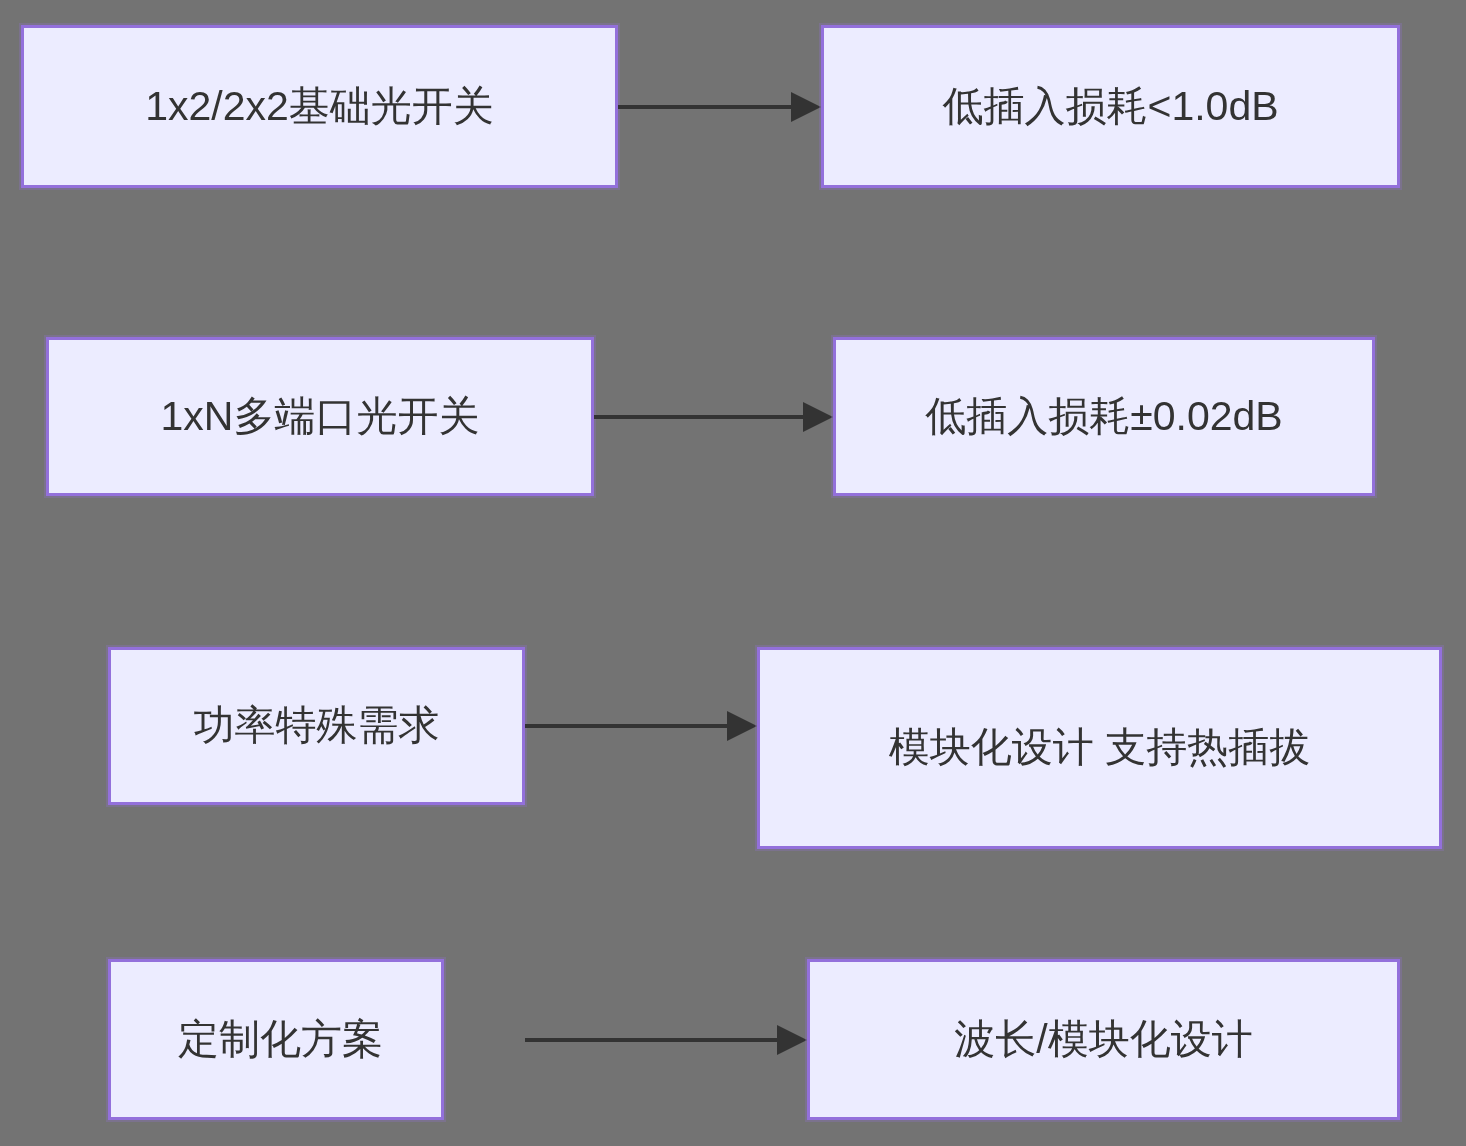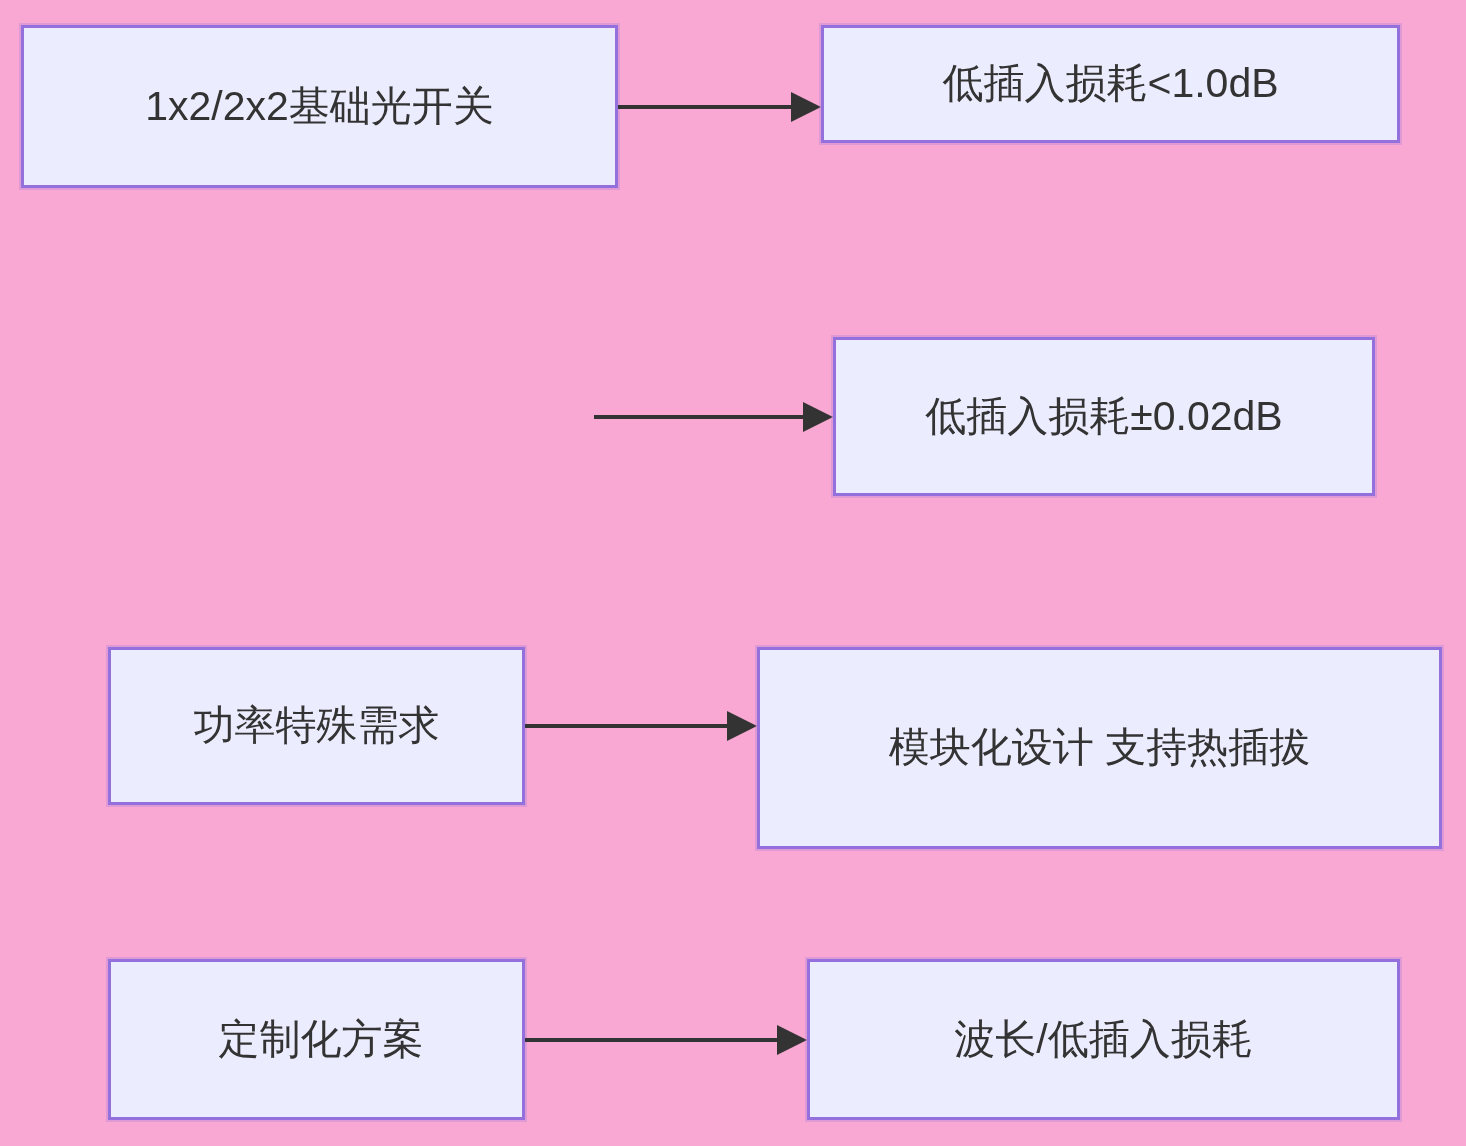--- a/index.html
+++ b/index.html
@@ -5,21 +5,21 @@
   * { margin: 0; padding: 0; box-sizing: border-box; }
   html, body {
     width: 1466px; height: 1146px;
     background: #ffffff;
     font-family: "Liberation Sans", "DejaVu Sans", sans-serif;
     overflow: hidden;
   }
   .canvas {
     position: relative;
     width: 1466px; height: 1146px;
-    background: #f9a8d4;
+    background: #737373;
   }
   .node {
     position: absolute;
     background: #ECECFF;
     border: 3px solid #9370DB;
     box-shadow: 0 0 0 2px rgba(147,112,219,0.25);
     display: flex;
     align-items: center;
     justify-content: center;
     text-align: center;
@@ -51,47 +51,50 @@
 
 <div class="canvas">
 
   <div class="node" style="left:21px; top:25px; width:597px; height:163px;">
     <span>1x2/2x2基础光开关</span>
   </div>
   <div class="edge" style="left:618px; top:25px; width:203px; height:163px;">
     <div class="shaft"></div>
     <div class="head"></div>
   </div>
-  <div class="node" style="left:821px; top:25px; width:579px; height:118px;">
+  <div class="node" style="left:821px; top:25px; width:579px; height:163px;">
     <span>低插入损耗&lt;1.0dB</span>
   </div>
 
+  <div class="node" style="left:46px; top:337px; width:548px; height:159px;">
+    <span>1xN多端口光开关</span>
+  </div>
   <div class="edge" style="left:594px; top:337px; width:239px; height:159px;">
     <div class="shaft"></div>
     <div class="head"></div>
   </div>
   <div class="node" style="left:833px; top:337px; width:542px; height:159px;">
     <span>低插入损耗±0.02dB</span>
   </div>
 
   <div class="node" style="left:108px; top:647px; width:417px; height:158px;">
     <span>功率特殊需求</span>
   </div>
   <div class="edge" style="left:525px; top:647px; width:232px; height:158px;">
     <div class="shaft"></div>
     <div class="head"></div>
   </div>
   <div class="node" style="left:757px; top:647px; width:685px; height:202px;">
     <span>模块化设计 支持热插拔</span>
   </div>
 
-  <div class="node" style="left:108px; top:959px; width:417px; height:161px;padding-left:9px;">
+  <div class="node" style="left:108px; top:959px; width:336px; height:161px;padding-left:9px;">
     <span>定制化方案</span>
   </div>
   <div class="edge" style="left:525px; top:959px; width:282px; height:161px;">
     <div class="shaft"></div>
     <div class="head"></div>
   </div>
   <div class="node" style="left:807px; top:959px; width:593px; height:161px;">
-    <span>波长/低插入损耗</span>
+    <span>波长/模块化设计</span>
   </div>
 
 </div>
 
 </body></html>

